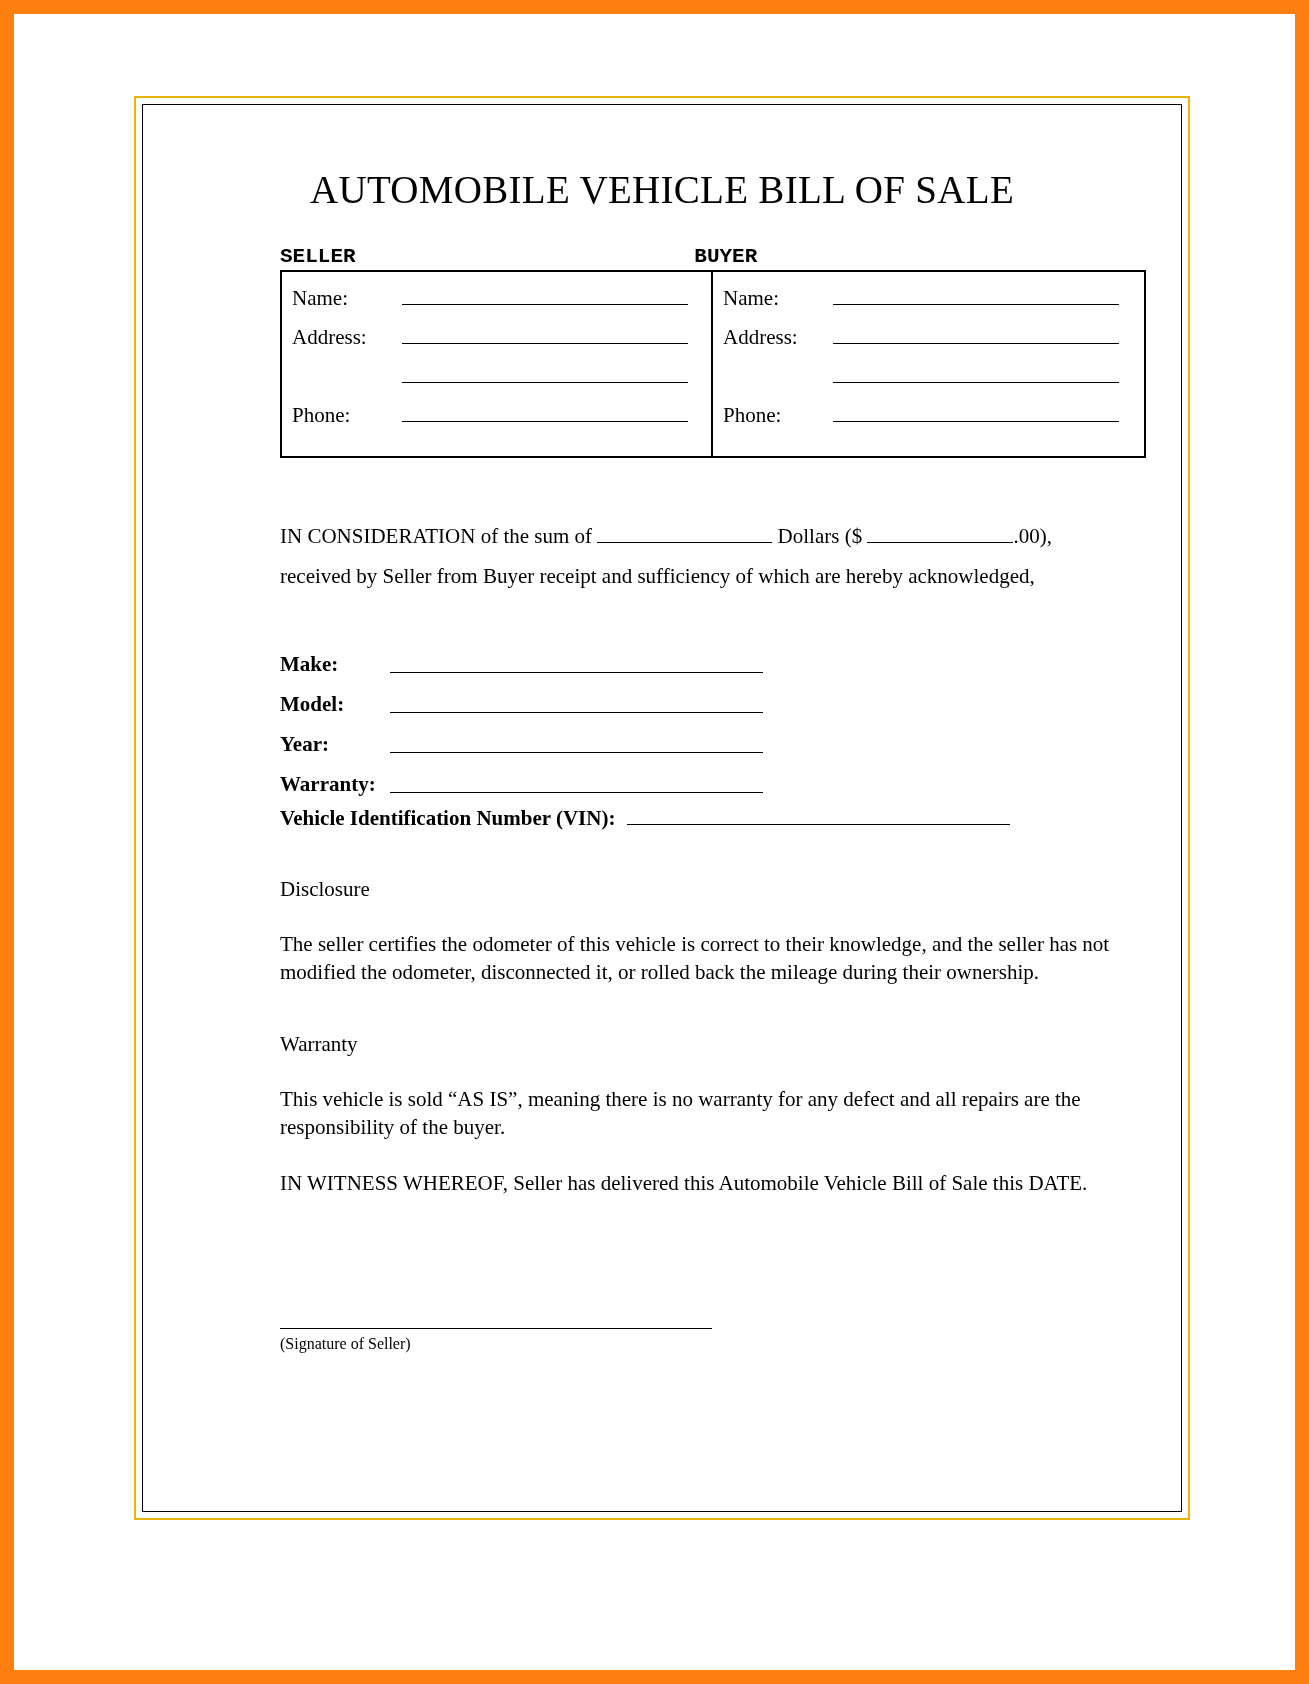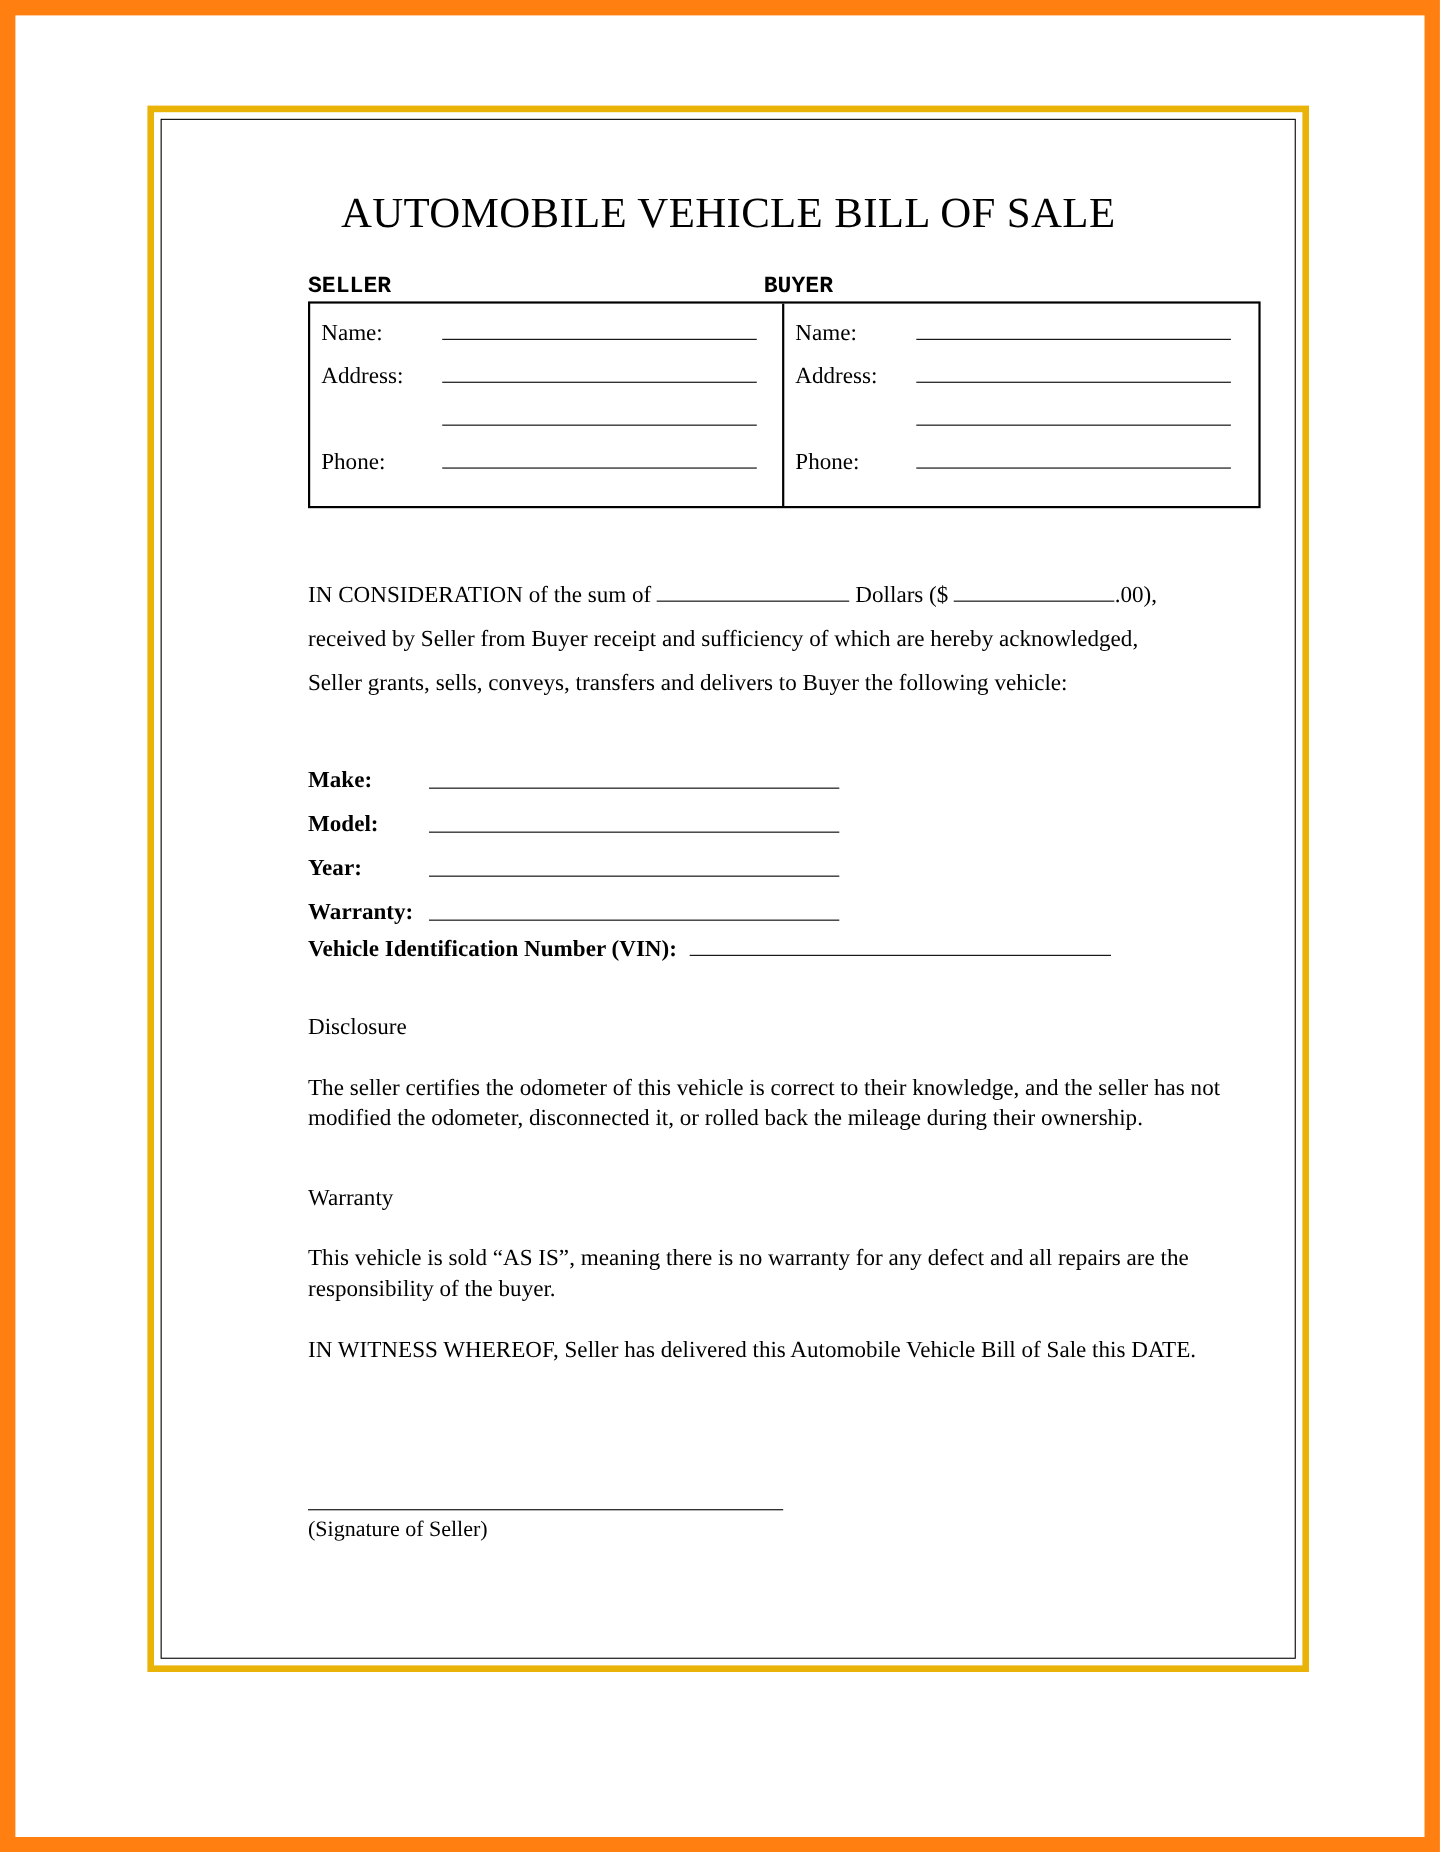--- a/index.html
+++ b/index.html
@@ -37,21 +37,21 @@
     box-sizing: border-box;
   }
 
   
   .doc-outer {
     position: absolute;
     left: 120px;
     top: 82px;
     width: 1056px;
     height: 1424px;
-    border: 6px solid #eab308;
+    border: 2px solid #eab308;
     box-sizing: border-box;
     background: #fff;
   }
 
   .doc-inner {
     position: absolute;
     left: 6px;
     top: 6px;
     right: 6px;
     bottom: 6px;
@@ -211,21 +211,21 @@
   
   .sig-block {
     margin-top: 130px;
   }
   .sig-rule {
     border-bottom: 1.5px solid #000;
     width: 432px;
     height: 1px;
   }
   .sig-caption {
-    font-size: 20px;
+    font-size: 16px;
     margin-top: 6px;
   }
 </style>
 </head>
 <body>
 
 <div class="page-frame">
   <div class="page-white">
 
     <div class="doc-outer">
@@ -282,21 +282,20 @@
               </div>
 
             </div>
 
             <div class="consider">
               <span>IN CONSIDERATION of the sum of</span>
               <span class="rule-inline rule-sum"></span>
               <span>Dollars ($</span>
               <span class="rule-inline rule-amt"></span><span>.00),</span><br>
               <span>received by Seller from Buyer receipt and sufficiency of which are hereby acknowledged,</span><br>
-              <span>Seller grants, sells, conveys, transfers and delivers to Buyer the following vehicle:</span>
             </div>
 
             <div class="vehicle">
               <div class="veh-row">
                 <span class="veh-label">Make:</span>
                 <span class="veh-rule"></span>
               </div>
               <div class="veh-row">
                 <span class="veh-label">Model:</span>
                 <span class="veh-rule"></span>

